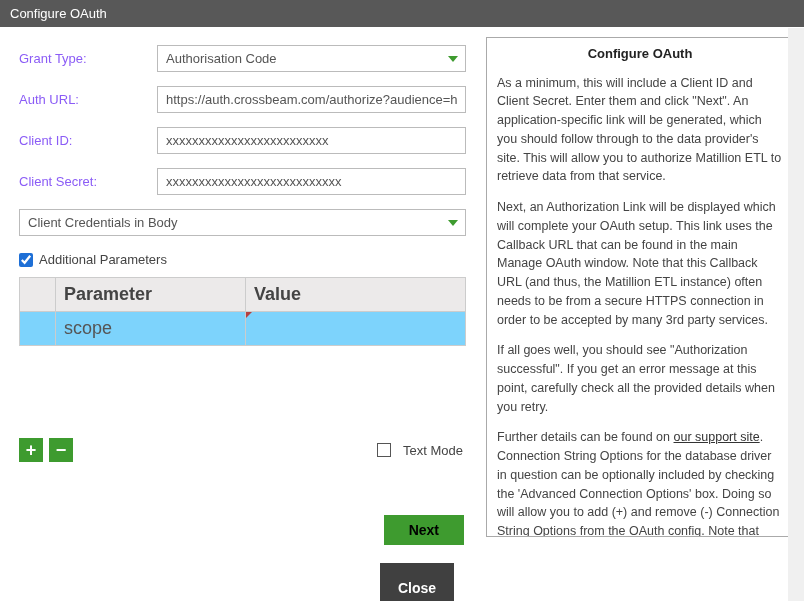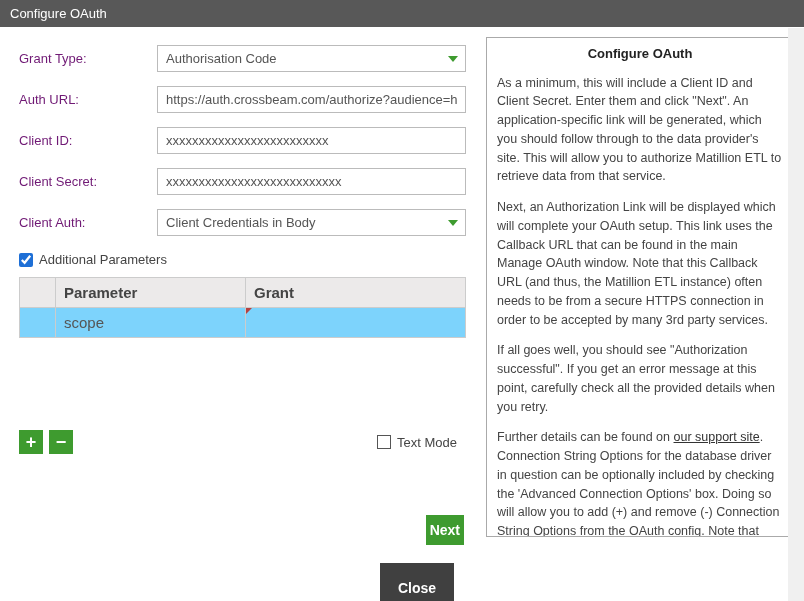--- a/index.html
+++ b/index.html
@@ -51,21 +51,21 @@
   .help-box p { margin-bottom: 12px; }
   .help-box a { color: #333; text-decoration: underline; }
   .form-row {
     display: flex;
     align-items: center;
     margin-bottom: 14px;
   }
   .form-label {
     width: 138px;
     font-size: 13px;
-    color: #701a75;
+    color: #8b5cf6;
   }
   .form-control {
     flex: 1;
     height: 27px;
     border: 1px solid #bbb;
     padding: 0 8px;
     font-size: 13px;
     color: #555;
     background: #fff;
   }
@@ -94,21 +94,21 @@
     align-items: center;
     margin-top: 16px;
     margin-bottom: 10px;
     font-size: 13px;
     color: #444;
   }
   .checkbox-row input { margin-right: 6px; accent-color: #1e6fd6; width:14px;height:14px;}
   .param-table {
     border: 1px solid #ccc;
     width: 100%;
-    font-size: 15px;
+    font-size: 18px;
   }
   .param-table .hdr {
     display: flex;
     background: #eceaea;
     border-bottom: 1px solid #ccc;
   }
   .param-table .hdr > div {
     padding: 6px 8px;
     font-weight: bold;
     color: #444;
@@ -143,32 +143,33 @@
     font-size: 18px; font-weight:bold;
     margin-right: 6px;
     cursor:pointer;
     line-height:1;
   }
   .textmode {
     display:flex; align-items:center;
     margin-left: 298px;
     font-size:13px;
     color:#444;
+    gap:6px;
   }
   .textmode .cb {
     width:14px;height:14px;border:1px solid #555;margin-right:6px;
   }
   .next-btn {
     position:absolute;
     right: 16px;
     top: 488px;
     background:#3e9b2f;
-    color:#ffffff;
+    color:#000000;
     border:none;
-    padding:7px 4px;
+    padding:7px 25px;
     font-size:14px;
     font-weight:bold;
     cursor:pointer;
     margin-left:48px;
   }
   .close-btn {
     position:absolute;
     left: 380px;
     top: 563px;
     background:#404040;
@@ -210,37 +211,36 @@
       <div class="form-label">Client ID:</div>
       <input class="form-control" value="xxxxxxxxxxxxxxxxxxxxxxxxx" style="">
     </div>
 
     <div class="form-row">
       <div class="form-label">Client Secret:</div>
       <input class="form-control" value="xxxxxxxxxxxxxxxxxxxxxxxxxxx" style="">
     </div>
 
     <div class="form-row">
-      <div class="form-label">Client Auth:</div>
       <div class="select-wrap">
         <input class="form-control" readonly="" value="Client Credentials in Body" style="">
         <div class="caret"></div>
       </div>
     </div>
 
     <div class="checkbox-row">
       <input type="checkbox" checked="" style="">
       <span>Additional Parameters</span>
     </div>
 
     <div class="param-table">
       <div class="hdr">
         <div class="col-h"></div>
         <div class="col-param">Parameter</div>
-        <div class="col-value">Grant</div>
+        <div class="col-value">Value</div>
       </div>
       <div class="row">
         <div class="col-h"></div>
         <div class="col-param">scope</div>
         <div class="col-value"><span class="tiny-triangle"></span></div>
       </div>
     </div>
 
     <div class="btn-row">
       <div class="sq-btn">+</div>

